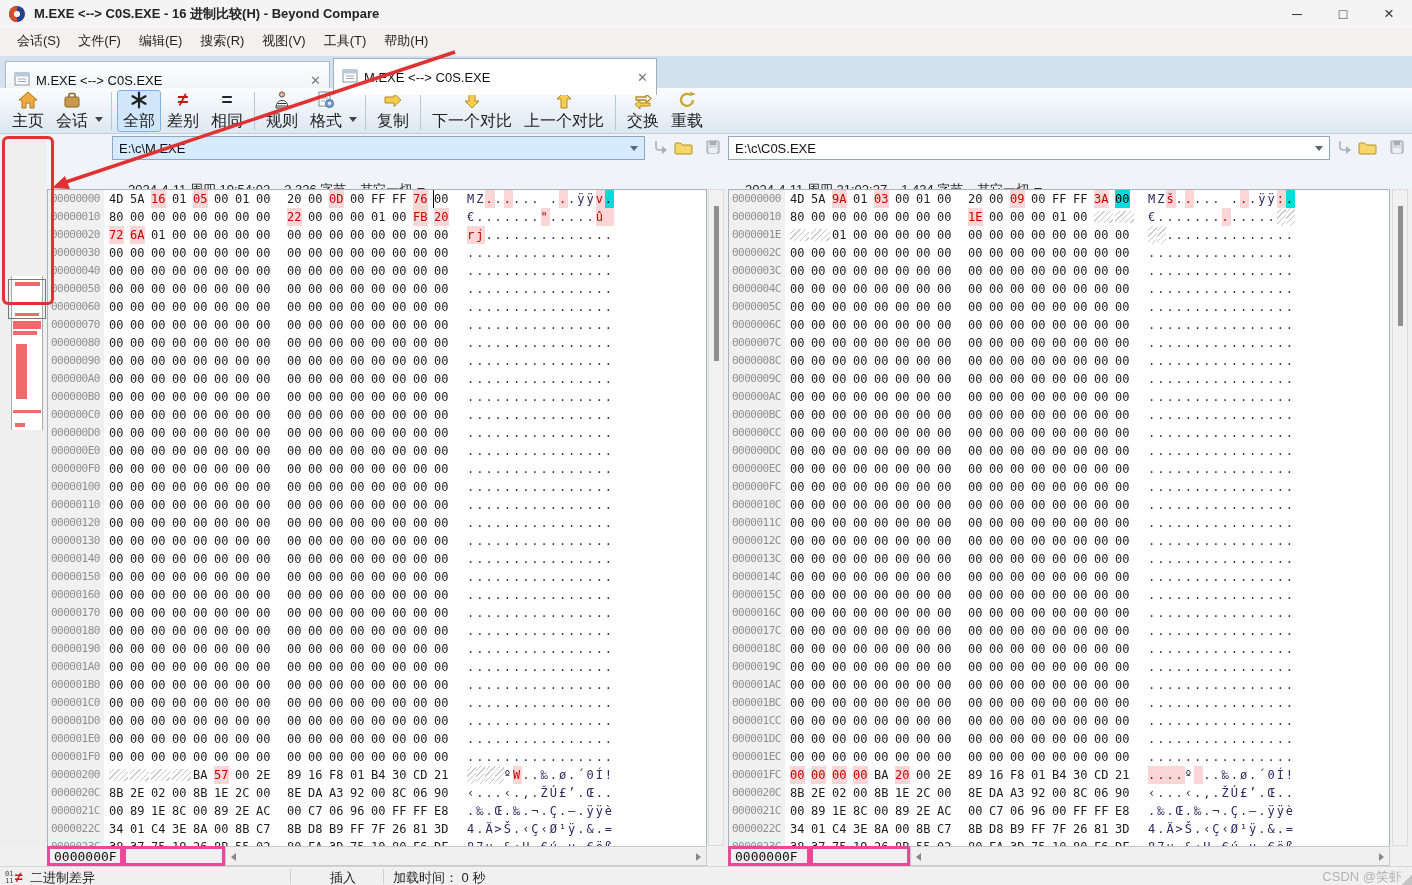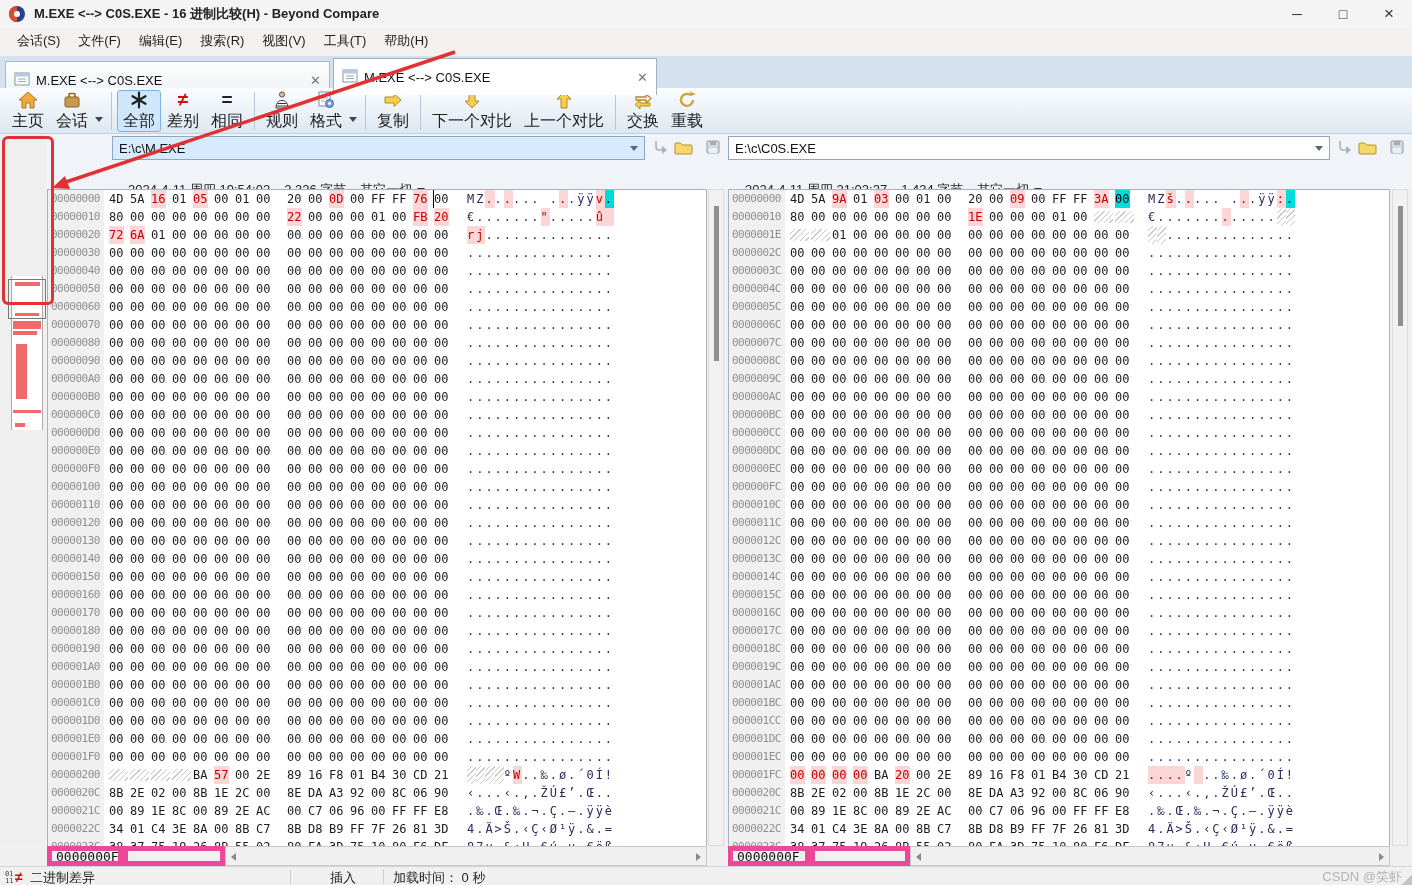--- a/index.html
+++ b/index.html
@@ -53,21 +53,21 @@
   .bcell i.g{width:19px;height:12px;margin-top:3px;background:repeating-linear-gradient(135deg,#fff 0 3px,#c9c9c9 3px 4px);}
   .bcell.caret i{border-left:1px solid #000;margin-left:-1px;}
   .texts{flex:none;display:flex;margin-left:12px;}
   .tcell{flex:none;width:9.2px;color:#2b2b60;}
   .tcell.r{color:#c40000;background:#fbd6d6;}
   .tcell.c{color:#000;background:#00dcdc;}
   .tcell.g{background:repeating-linear-gradient(135deg,#fff 0 3px,#c9c9c9 3px 4px);color:transparent;}
   
   .vscroll{position:absolute;top:189px;width:16px;height:657px;background:#f1f1f1;border:1px solid #dcdcdc;box-sizing:border-box;}
   .vthumb{position:absolute;left:5px;width:5px;background:#8f8f8f;}
-  .botbar{position:absolute;top:846px;height:20px;background:#f0f0f0;border:5px solid #ec4899;box-sizing:border-box;font-size:13px;display:flex;align-items:center;}
+  .botbar{position:absolute;top:846px;height:20px;background:#f0f0f0;border:3px solid #ec4899;box-sizing:border-box;font-size:13px;display:flex;align-items:center;}
   .posbox{padding-left:4px;font-family:"DejaVu Sans Mono",monospace;font-size:13px;color:#111;}
   .hscroll{position:absolute;top:846px;height:20px;background:#f0f0f0;border:1px solid #c8c8c8;box-sizing:border-box;}
   .harrow{position:absolute;top:6px;width:0;height:0;border-top:4px solid transparent;border-bottom:4px solid transparent;}
   .harrow.left{left:5px;border-right:5px solid #888;}
   .harrow.right{right:5px;border-left:5px solid #888;}
   
   .statusbar{position:absolute;left:0;top:866px;width:1412px;height:19px;background:#f0f0f0;border-top:1px solid #d5d5d5;font-size:13px;color:#222;}
   .statussep{position:absolute;top:2px;width:1px;height:15px;background:#cfcfcf;}
   .watermark{position:absolute;right:10px;top:1px;color:#b3b3b3;font-size:13px;}
   .grip{position:absolute;right:0;bottom:0;width:13px;height:13px;background:linear-gradient(135deg,transparent 55%,#c4c4c4 55%);}

